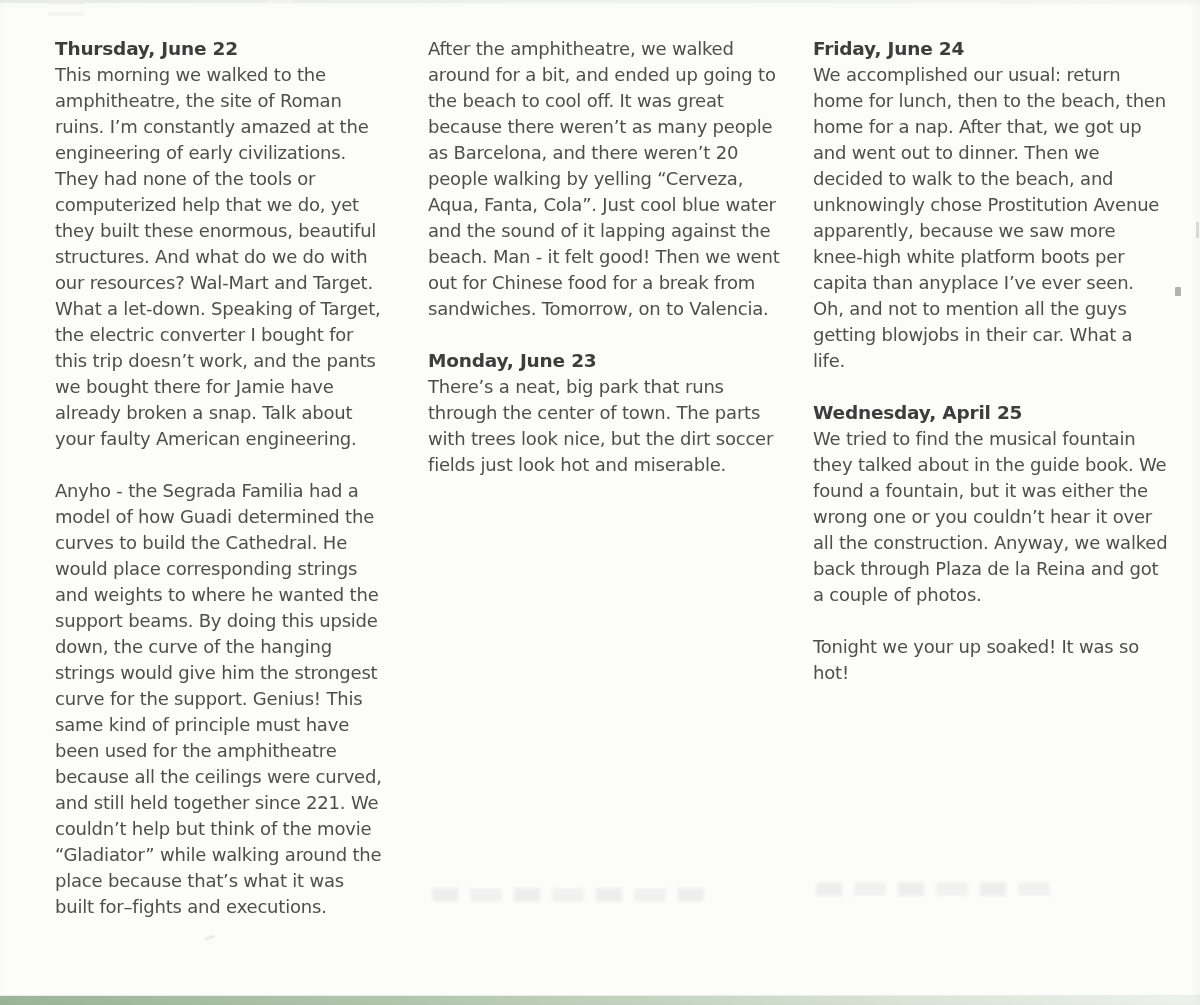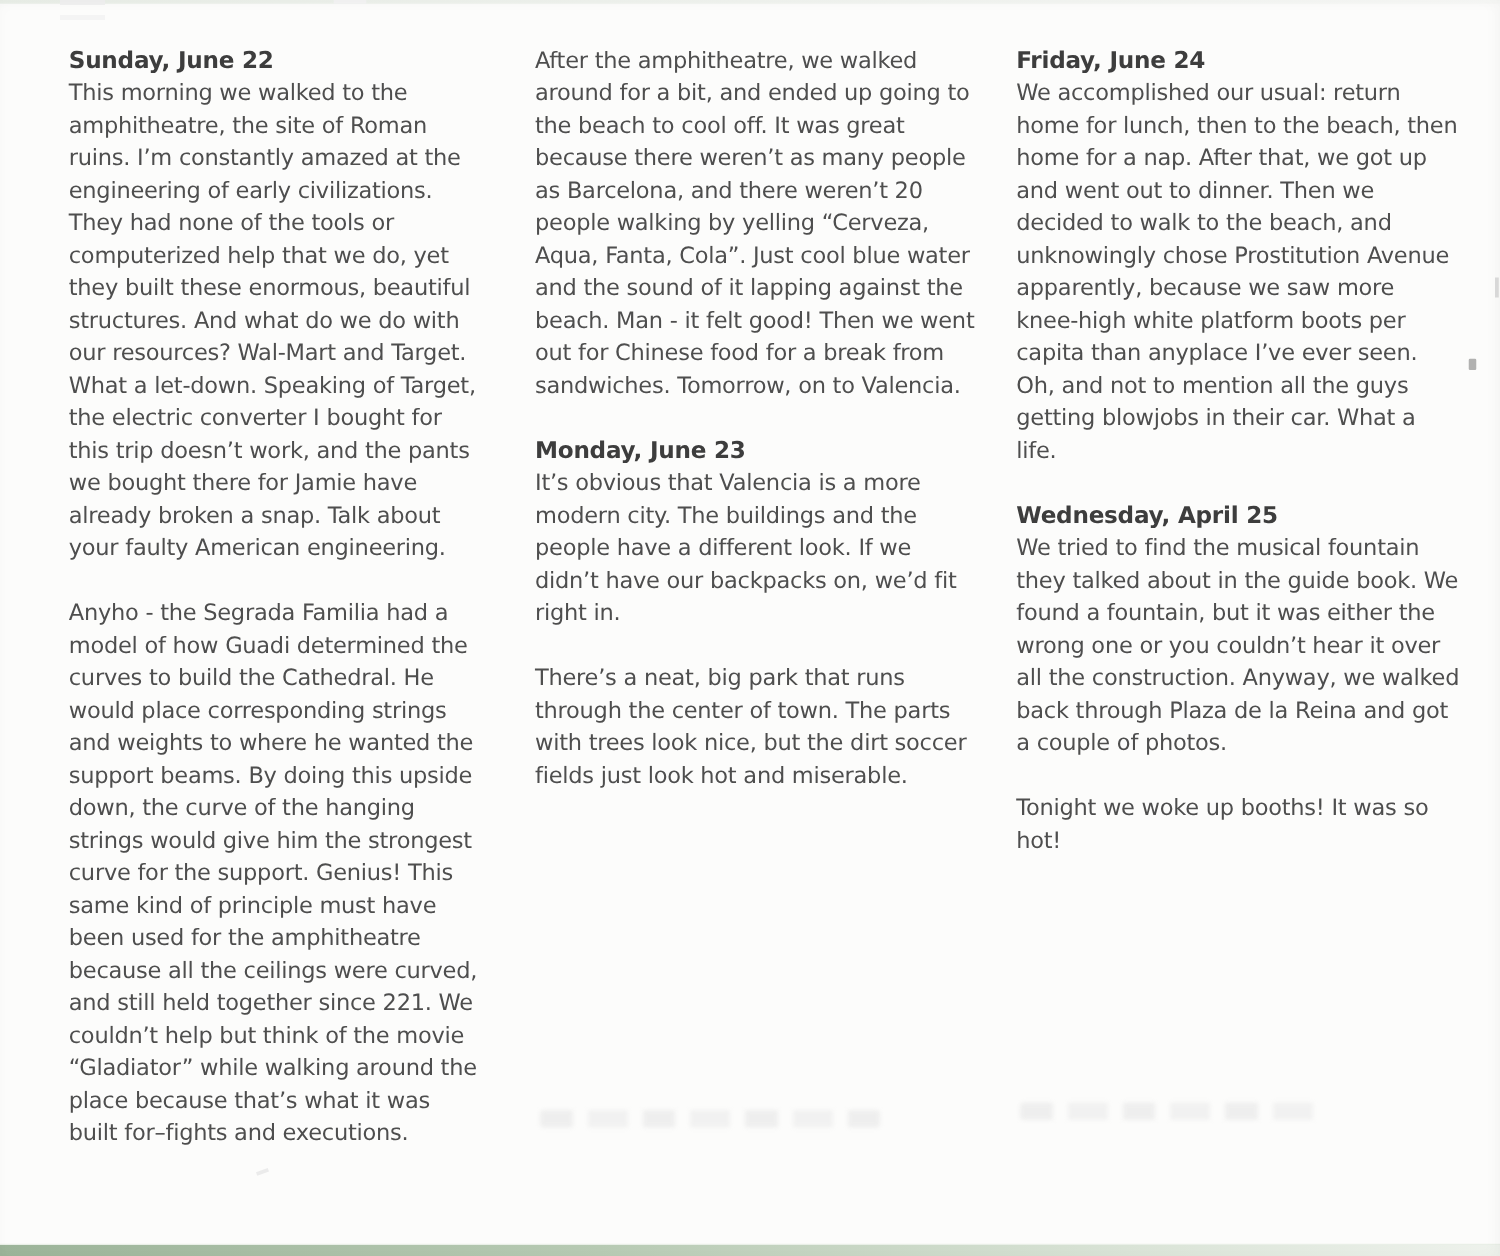--- a/index.html
+++ b/index.html
@@ -86,38 +86,37 @@
   }
 </style>
 </head>
 <body>
 
 <div class="page">
 
   <div class="top-strip"></div>
 
   <div class="col col1">
-    <h2 class="heading">Sunday, June 22</h2>
+    <h2 class="heading">Thursday, June 22</h2>
     <p class="para">This morning we walked to the amphitheatre, the site of Roman ruins. I’m constantly amazed at the engineering of early civilizations. They had none of the tools or computerized help that we do, yet they built these enormous, beautiful structures. And what do we do with our resources? Wal-Mart and Target. What a let-down. Speaking of Target, the electric converter I bought for this trip doesn’t work, and the pants we bought there for Jamie have already broken a snap. Talk about your faulty American engineering.</p>
     <p class="para">Anyho - the Segrada Familia had a model of how Guadi determined the curves to build the Cathedral. He would place corresponding strings and weights to where he wanted the support beams. By doing this upside down, the curve of the hanging strings would give him the strongest curve for the support. Genius! This same kind of principle must have been used for the amphitheatre because all the ceilings were curved, and still held together since 221. We couldn’t help but think of the movie “Gladiator” while walking around the place because that’s what it was built for–fights and executions.</p>
   </div>
 
   <div class="col col2">
     <p class="para">After the amphitheatre, we walked around for a bit, and ended up going to the beach to cool off. It was great because there weren’t as many people as Barcelona, and there weren’t 20 people walking by yelling “Cerveza, Aqua, Fanta, Cola”. Just cool blue water and the sound of it lapping against the beach. Man - it felt good! Then we went out for Chinese food for a break from sandwiches. Tomorrow, on to Valencia.</p>
     <h2 class="heading">Monday, June 23</h2>
-    <p class="para">It’s obvious that Valencia is a more modern city. The buildings and the people have a different look. If we didn’t have our backpacks on, we’d fit right in.</p>
     <p class="para">There’s a neat, big park that runs through the center of town. The parts with trees look nice, but the dirt soccer fields just look hot and miserable.</p>
   </div>
 
   <div class="col col3">
     <h2 class="heading">Friday, June 24</h2>
     <p class="para">We accomplished our usual: return home for lunch, then to the beach, then home for a nap. After that, we got up and went out to dinner. Then we decided to walk to the beach, and unknowingly chose Prostitution Avenue apparently, because we saw more knee-high white platform boots per capita than anyplace I’ve ever seen. Oh, and not to mention all the guys getting blowjobs in their car. What a life.</p>
     <h2 class="heading">Wednesday, April 25</h2>
     <p class="para">We tried to find the musical fountain they talked about in the guide book. We found a fountain, but it was either the wrong one or you couldn’t hear it over all the construction. Anyway, we walked back through Plaza de la Reina and got a couple of photos.</p>
-    <p class="para">Tonight we woke up booths! It was so hot!</p>
+    <p class="para">Tonight we your up soaked! It was so hot!</p>
   </div>
 
   <div class="ghost ghost1"></div>
   <div class="ghost ghost2"></div>
 
   <div class="artifact a-dash1"></div>
   <div class="artifact a-dash2"></div>
   <div class="artifact a-dash3"></div>
   <div class="artifact a-square"></div>
   <div class="artifact a-edgeline"></div>

